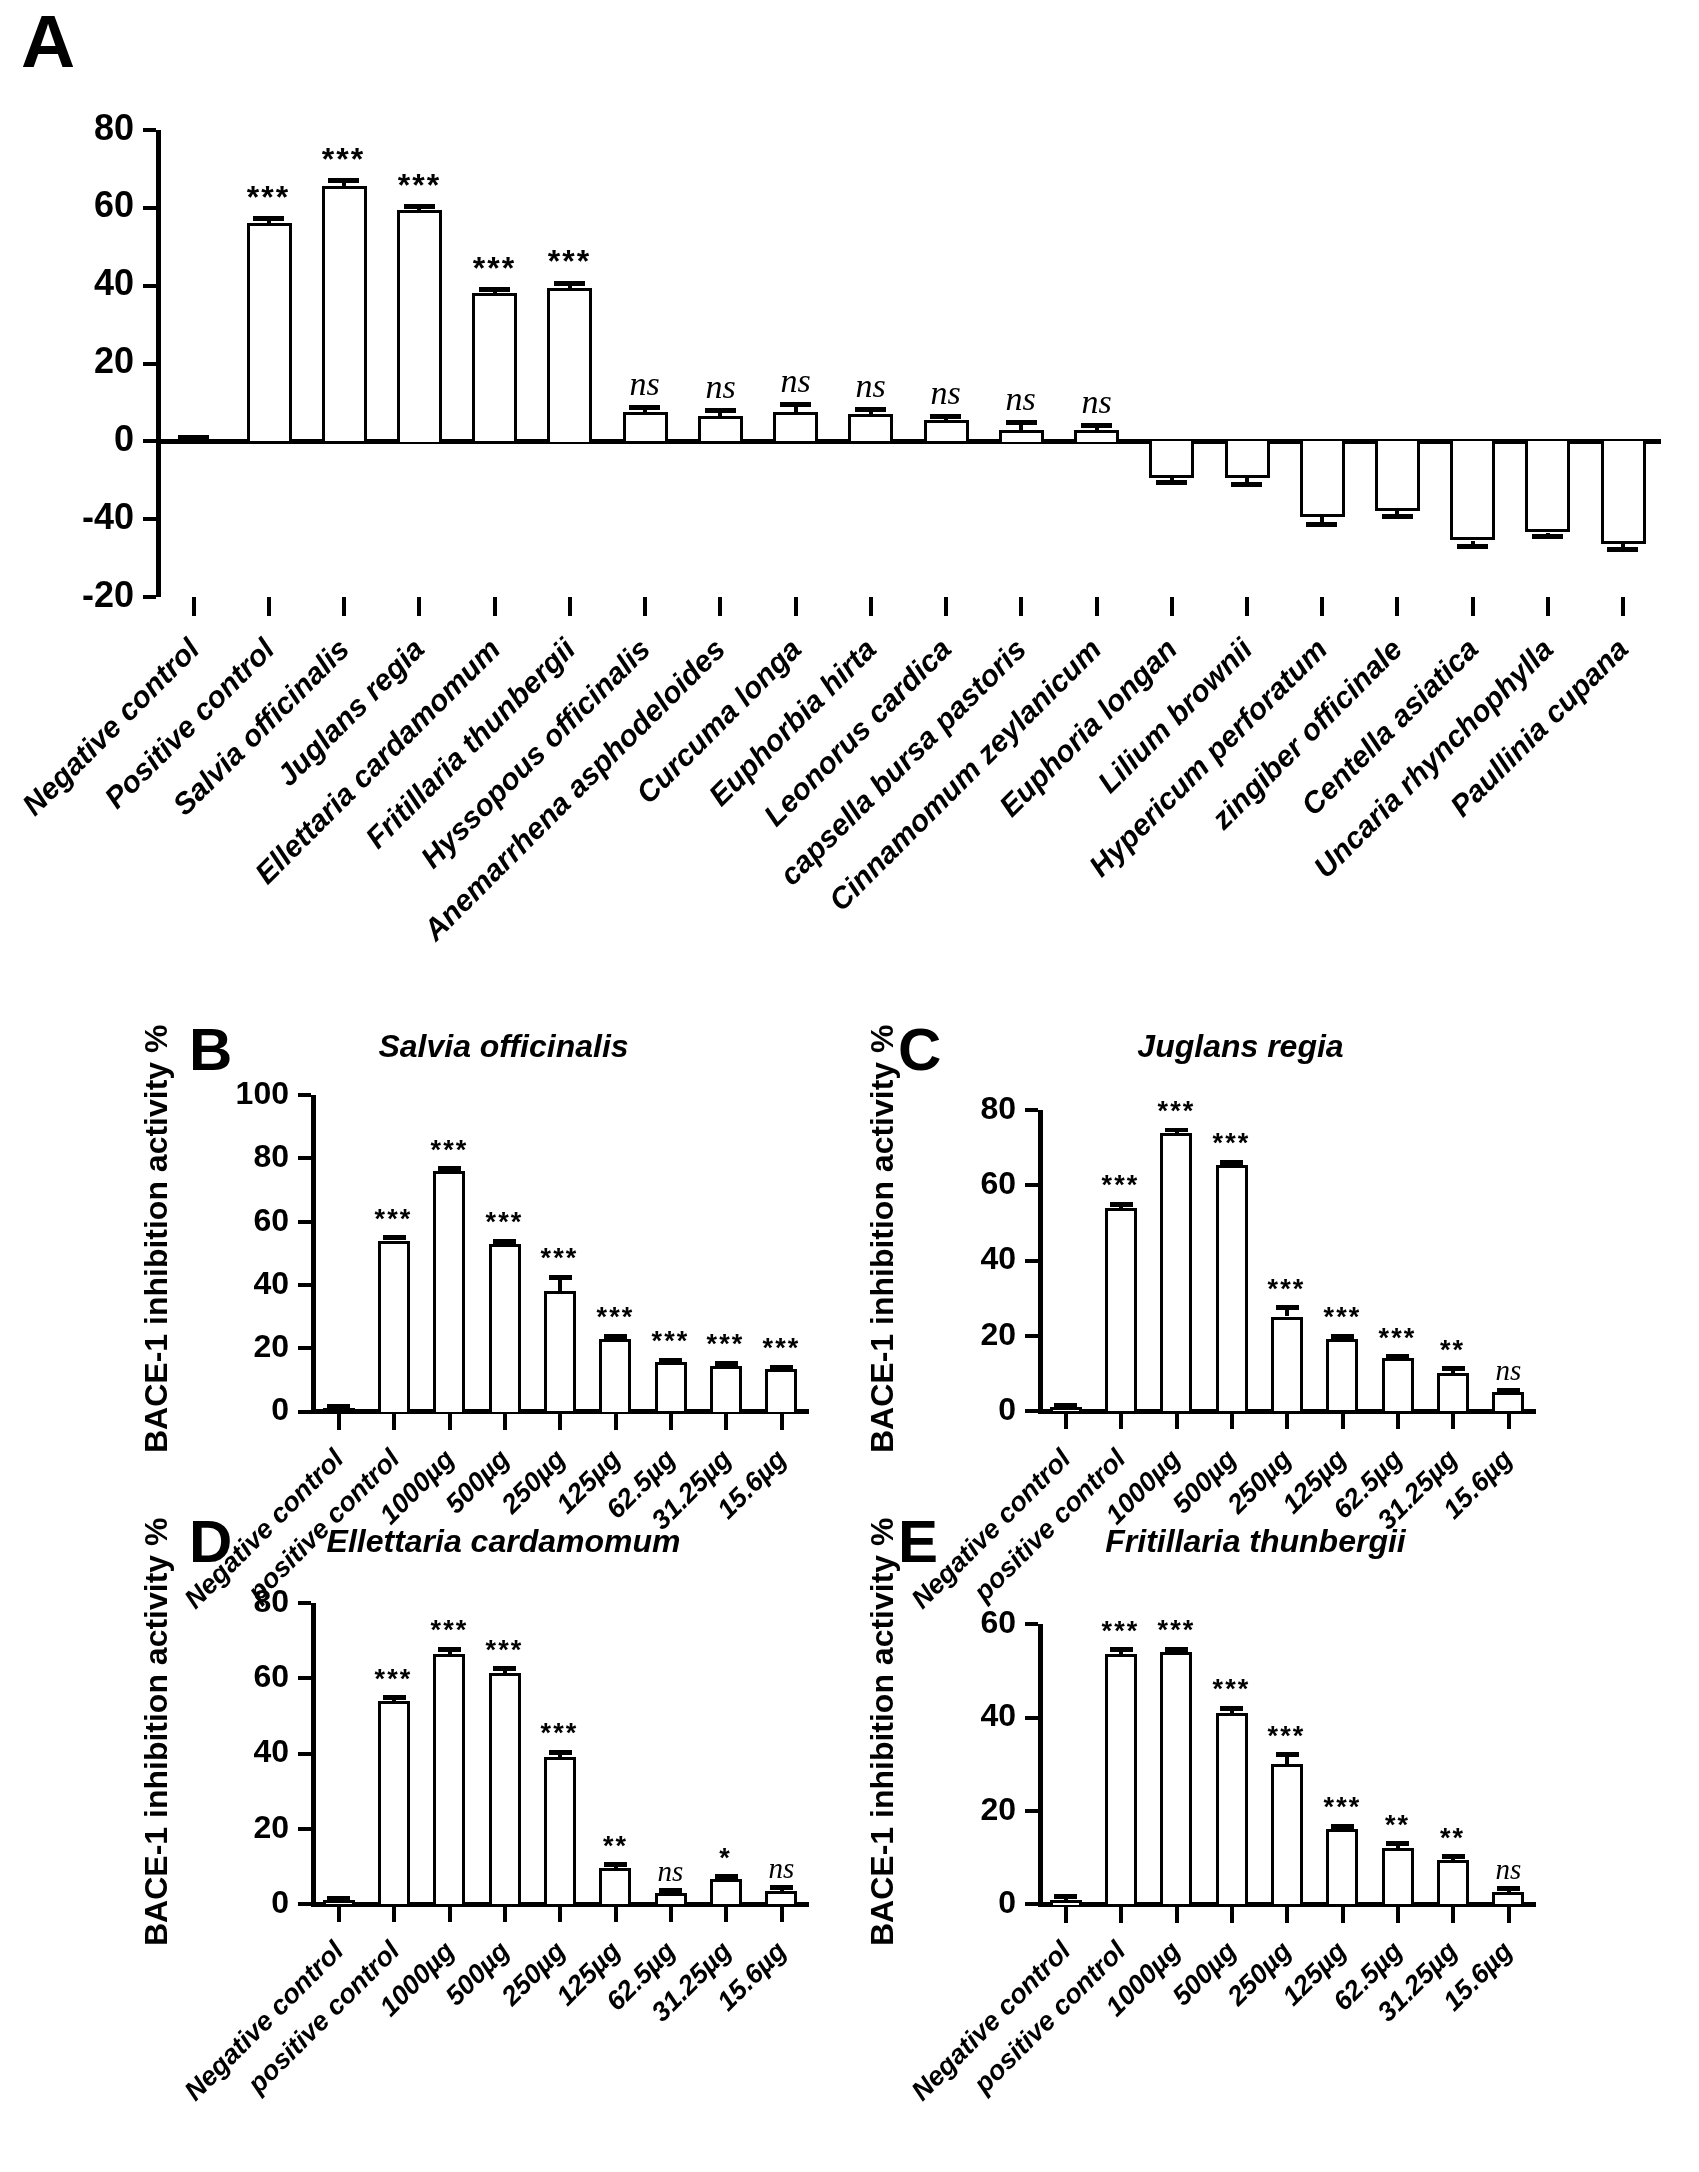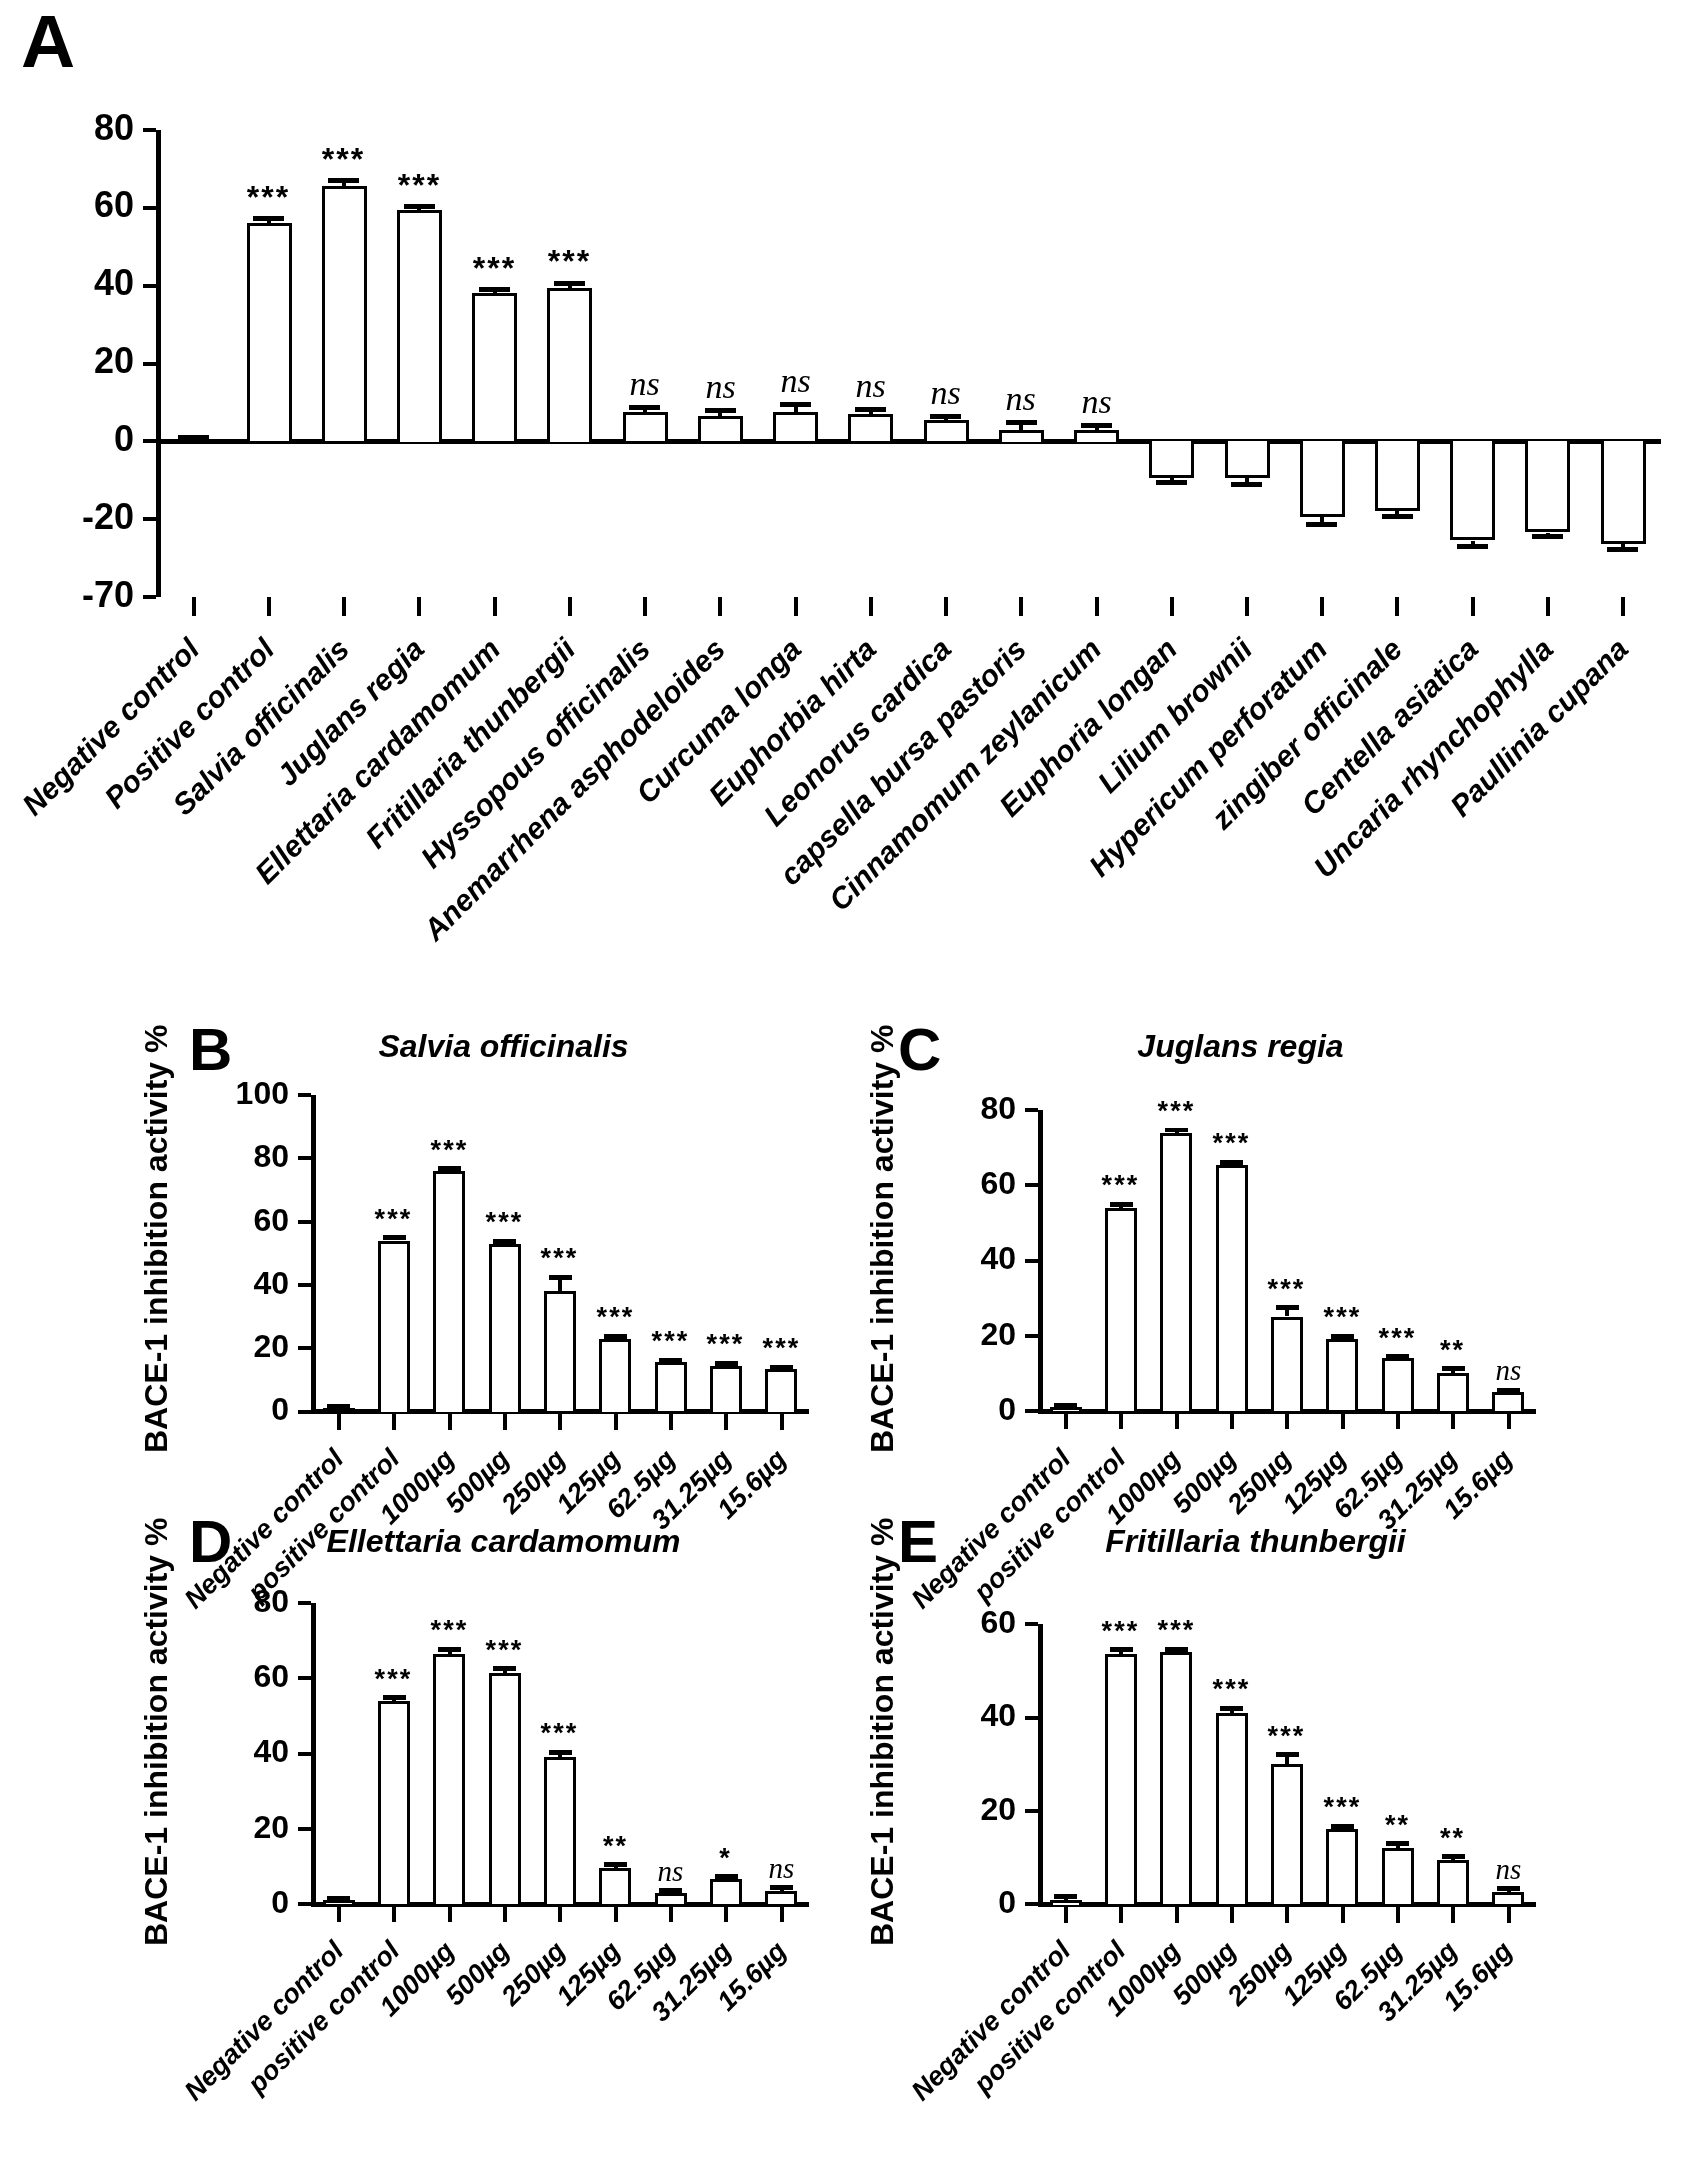--- a/index.html
+++ b/index.html
@@ -25,23 +25,23 @@
   .xlab{position:absolute;font-weight:bold;font-style:italic;white-space:nowrap;transform-origin:100% 50%;transform:rotate(-45deg);line-height:1;text-align:right;}
   .ptitle{position:absolute;font-weight:bold;font-style:italic;text-align:center;line-height:1;white-space:nowrap;}
 </style>
 </head>
 <body>
 
 <div class="panel-letter" style="left:21px;top:4.2px;font-size:75px;">A</div>
 <div id="chartA" class="chart" style="left:156px;top:130px;width:1505px;height:467px;">
     <div class="yaxis" style="left: 0px; top: 0px; width: 4.7px; height: 467px;"></div>
     <div class="ytick" style="left: -13.5px; top: 465px; width: 13.5px;"></div>
-    <div class="ytlabel" style="left: -147px; top: 447px; width: 125px; font-size: 36px;">-70</div>
+    <div class="ytlabel" style="left: -147px; top: 447px; width: 125px; font-size: 36px;">-20</div>
     <div class="ytick" style="left: -13.5px; top: 387px; width: 13.5px;"></div>
-    <div class="ytlabel" style="left: -147px; top: 369px; width: 125px; font-size: 36px;">-20</div>
+    <div class="ytlabel" style="left: -147px; top: 369px; width: 125px; font-size: 36px;">-40</div>
     <div class="ytick" style="left: -13.5px; top: 309px; width: 13.5px;"></div>
     <div class="ytlabel" style="left: -147px; top: 291px; width: 125px; font-size: 36px;">0</div>
     <div class="ytick" style="left: -13.5px; top: 232px; width: 13.5px;"></div>
     <div class="ytlabel" style="left: -147px; top: 213px; width: 125px; font-size: 36px;">20</div>
     <div class="ytick" style="left: -13.5px; top: 154px; width: 13.5px;"></div>
     <div class="ytlabel" style="left: -147px; top: 135px; width: 125px; font-size: 36px;">40</div>
     <div class="ytick" style="left: -13.5px; top: 76px; width: 13.5px;"></div>
     <div class="ytlabel" style="left: -147px; top: 57px; width: 125px; font-size: 36px;">60</div>
     <div class="ytick" style="left: -13.5px; top: -1.8px; width: 13.5px;"></div>
     <div class="ytlabel" style="left: -147px; top: -20.3px; width: 125px; font-size: 36px;">80</div>

